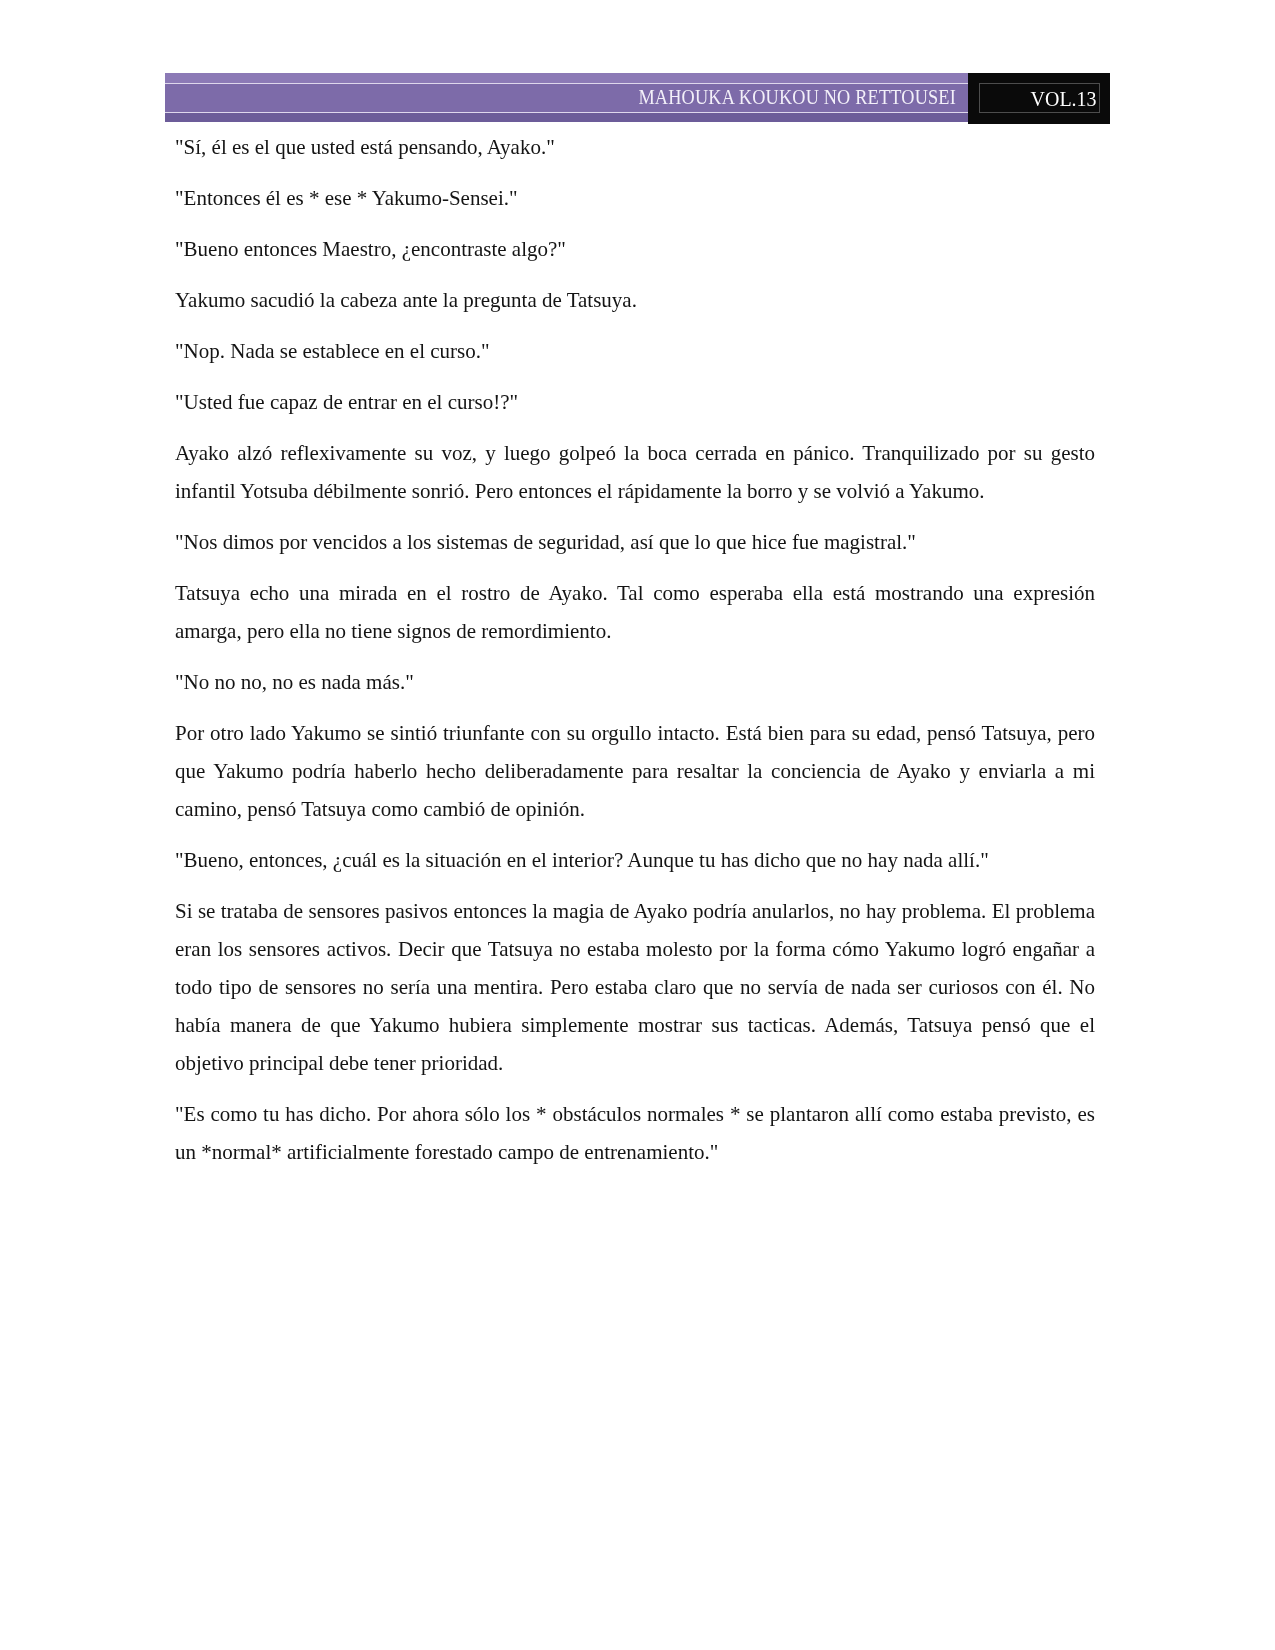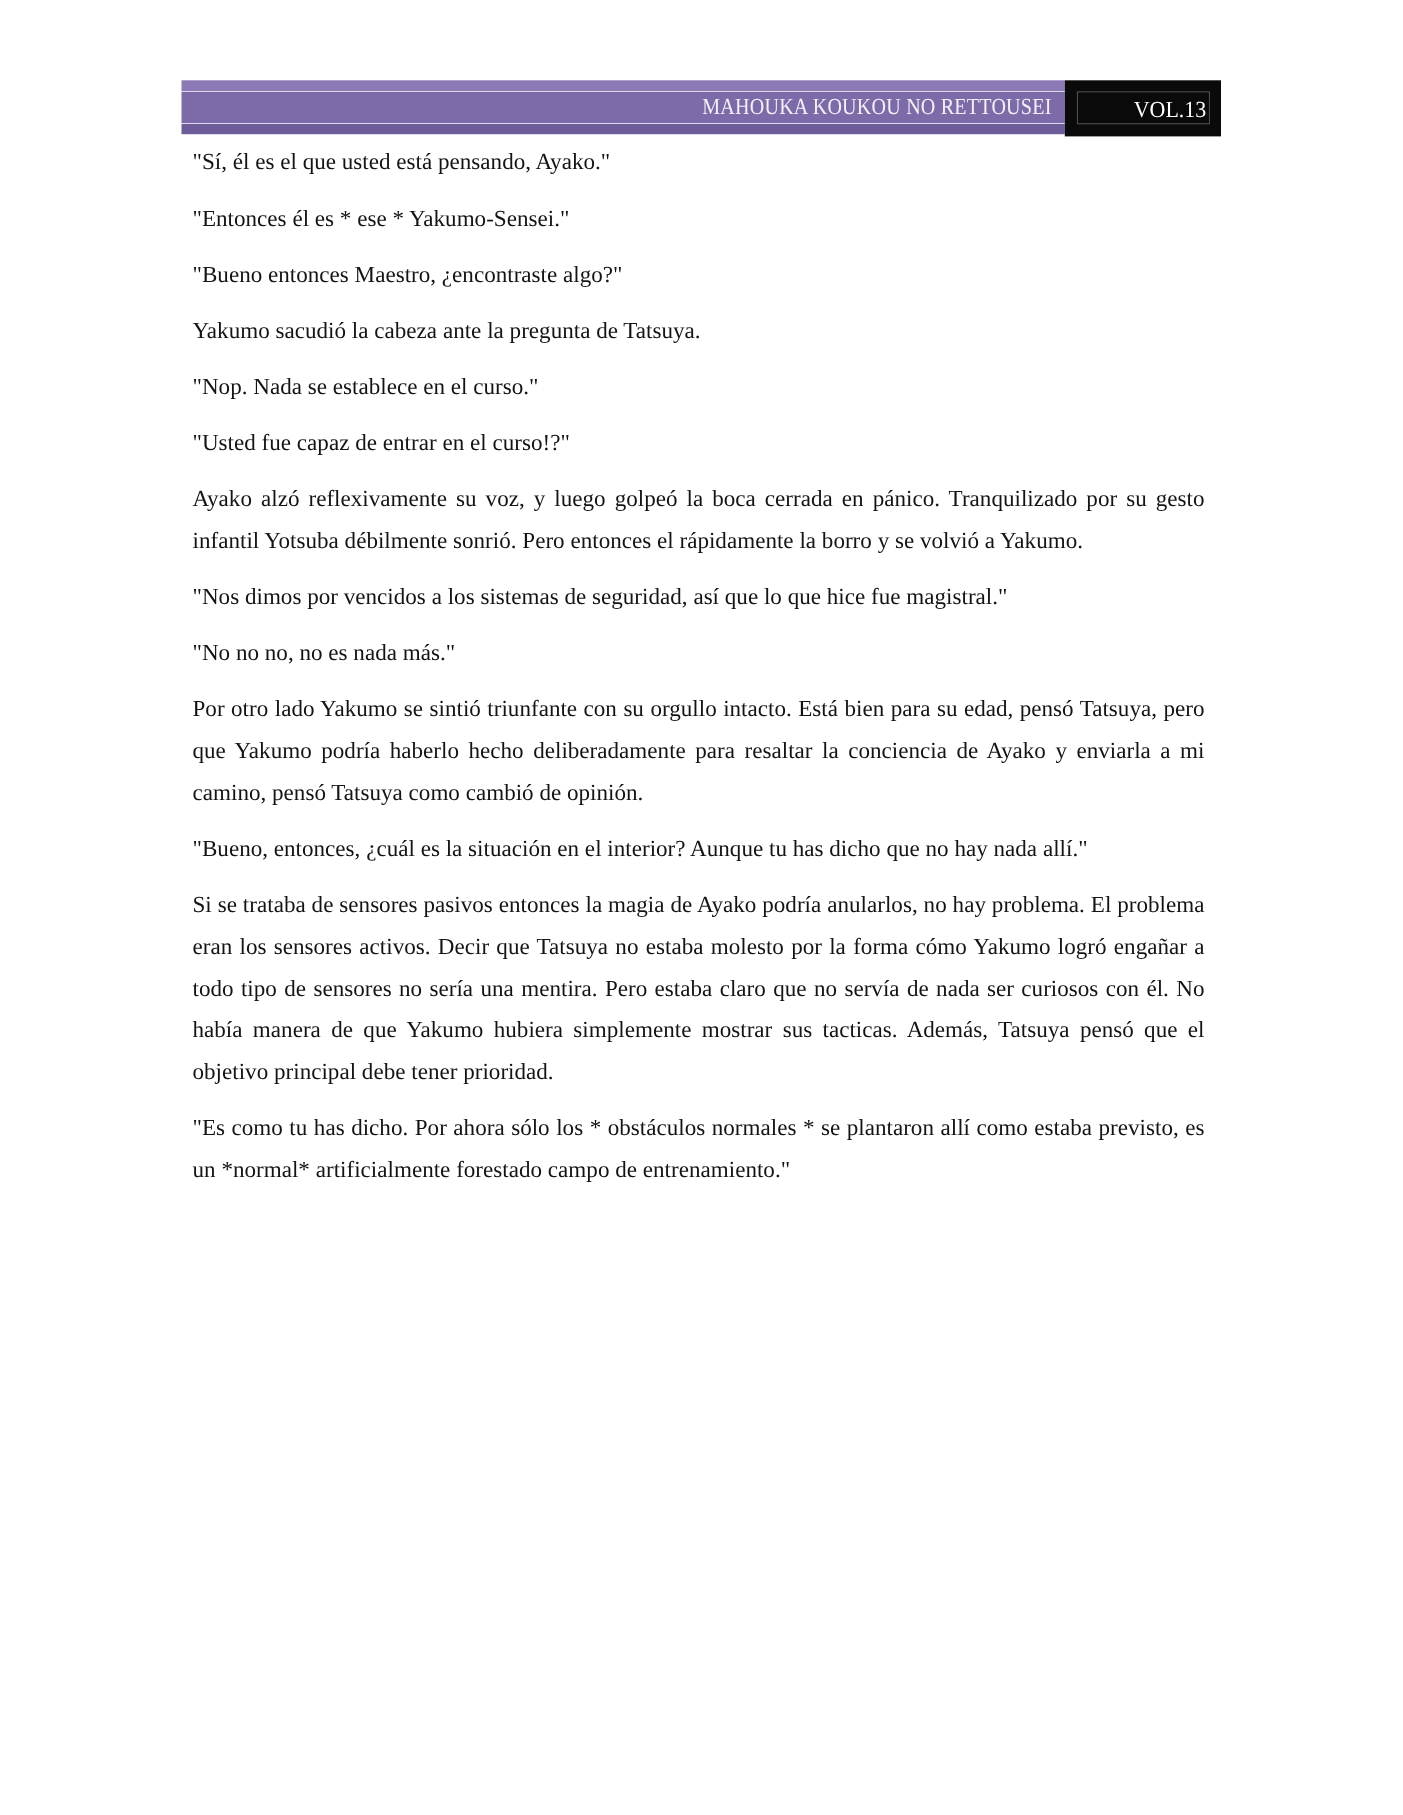--- a/index.html
+++ b/index.html
@@ -112,20 +112,21 @@
 
   <main class="content">
       <p>"Sí, él es el que usted está pensando, Ayako."</p>
       <p>"Entonces él es * ese * Yakumo-Sensei."</p>
       <p>"Bueno entonces Maestro, ¿encontraste algo?"</p>
       <p>Yakumo sacudió la cabeza ante la pregunta de Tatsuya.</p>
       <p>"Nop. Nada se establece en el curso."</p>
       <p>"Usted fue capaz de entrar en el curso!?"</p>
       <p>Ayako alzó reflexivamente su voz, y luego golpeó la boca cerrada en pánico. Tranquilizado por su gesto infantil Yotsuba débilmente sonrió. Pero entonces el rápidamente la borro y se volvió a Yakumo.</p>
       <p>"Nos dimos por vencidos a los sistemas de seguridad, así que lo que hice fue magistral."</p>
+      <p>Tatsuya echo una mirada en el rostro de Ayako. Tal como esperaba ella está mostrando una expresión amarga, pero ella no tiene signos de remordimiento.</p>
       <p>"No no no, no es nada más."</p>
       <p>Por otro lado Yakumo se sintió triunfante con su orgullo intacto. Está bien para su edad, pensó Tatsuya, pero que Yakumo podría haberlo hecho deliberadamente para resaltar la conciencia de Ayako y enviarla a mi camino, pensó Tatsuya como cambió de opinión.</p>
       <p>"Bueno, entonces, ¿cuál es la situación en el interior? Aunque tu has dicho que no hay nada allí."</p>
       <p>Si se trataba de sensores pasivos entonces la magia de Ayako podría anularlos, no hay problema. El problema eran los sensores activos. Decir que Tatsuya no estaba molesto por la forma cómo Yakumo logró engañar a todo tipo de sensores no sería una mentira. Pero estaba claro que no servía de nada ser curiosos con él. No había manera de que Yakumo hubiera simplemente mostrar sus tacticas. Además, Tatsuya pensó que el objetivo principal debe tener prioridad.</p>
       <p>"Es como tu has dicho. Por ahora sólo los * obstáculos normales * se plantaron allí como estaba previsto, es un *normal* artificialmente forestado campo de entrenamiento."</p>
     </main>
 
 </div>
 
 </body></html>

